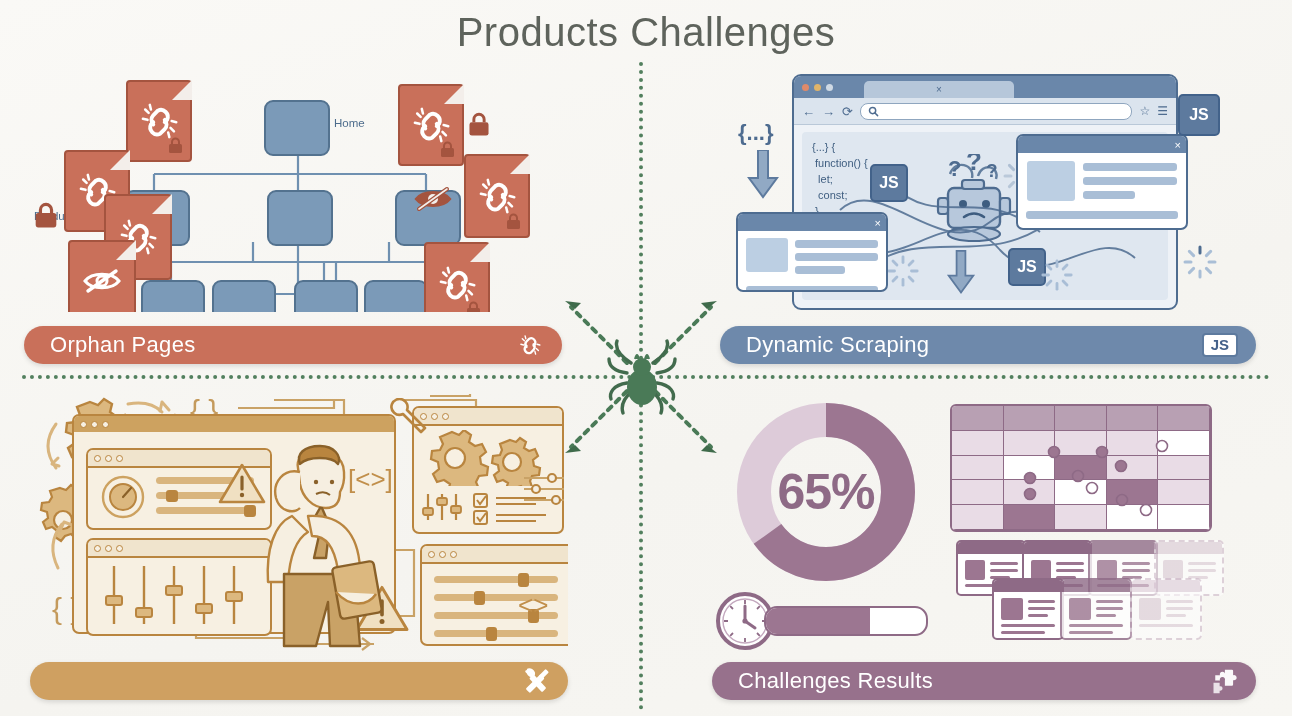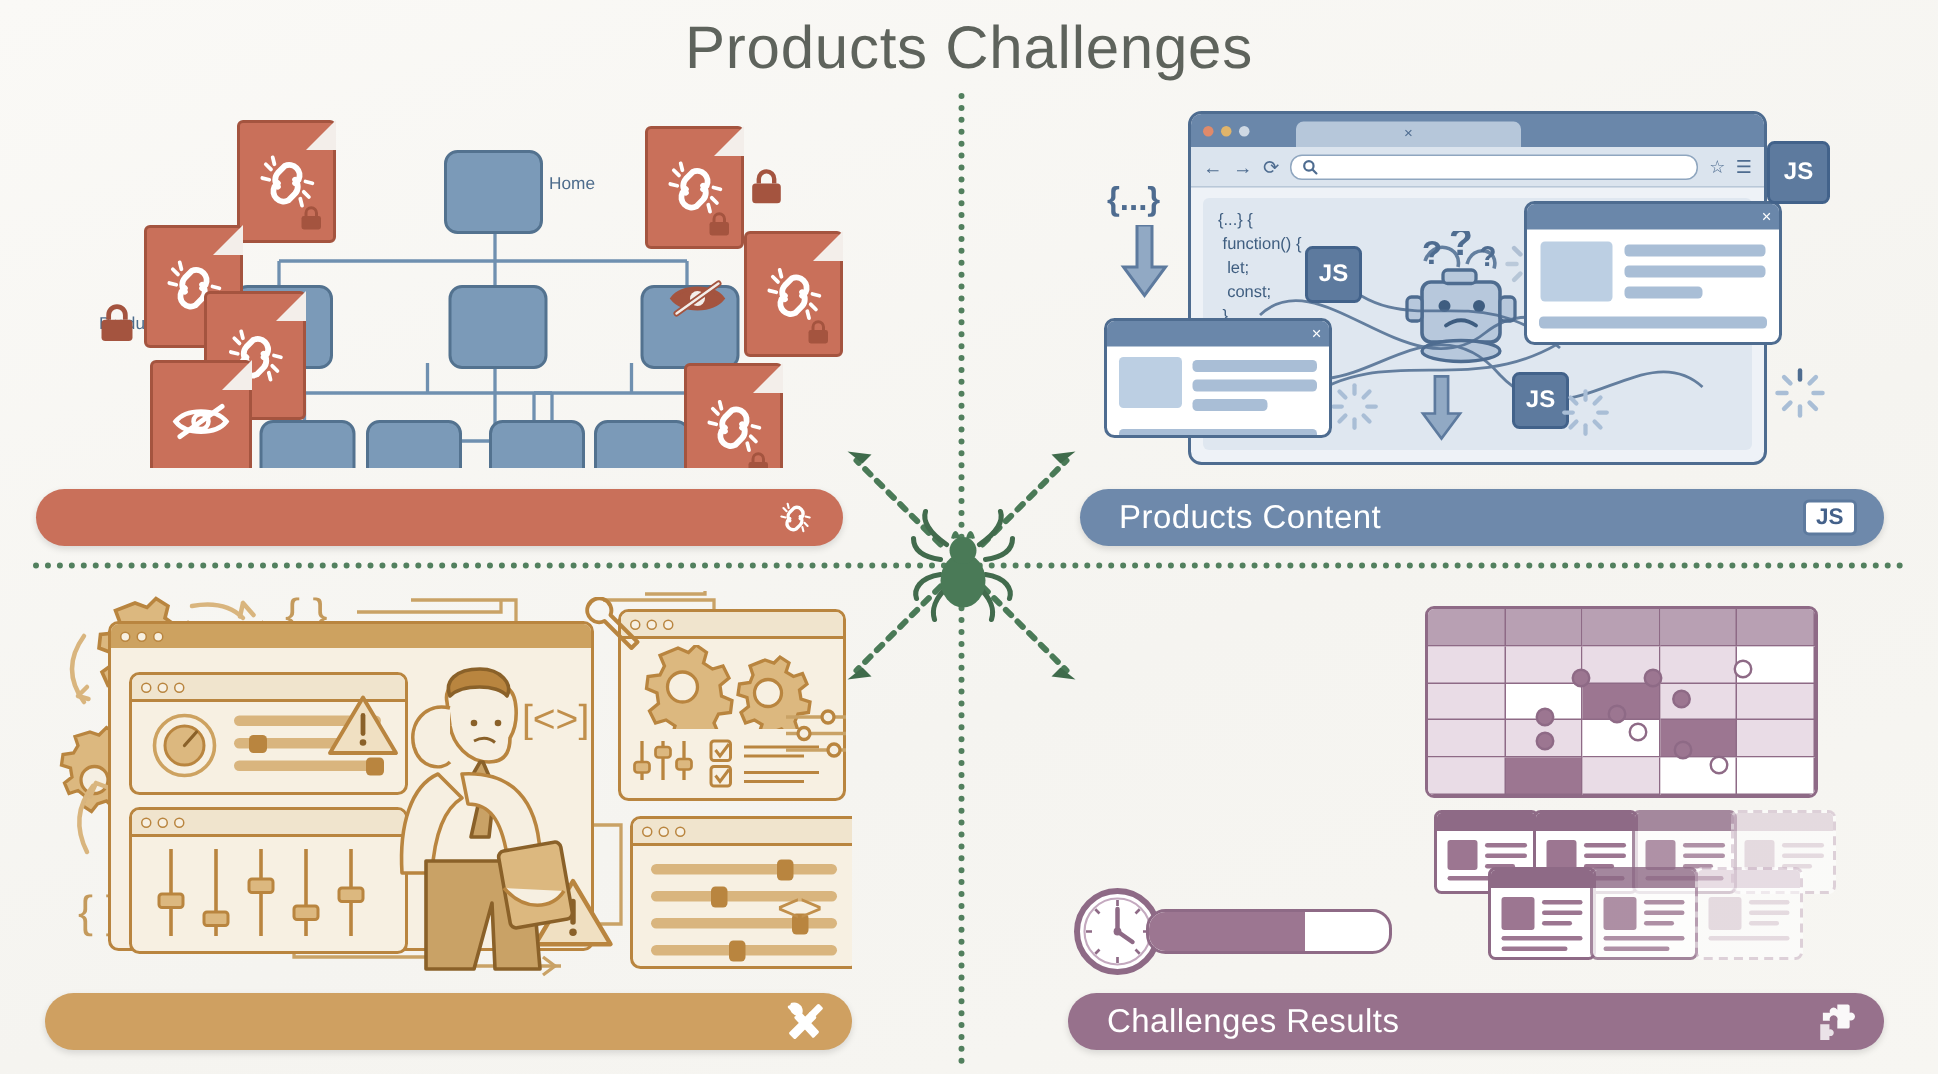--- a/index.html
+++ b/index.html
@@ -25,21 +25,21 @@
     border-top:4px dotted #4a7a57;opacity:.95;}
   .div-v{position:absolute;top:62px;bottom:6px;left:639px;width:0;
     border-left:4px dotted #4a7a57;opacity:.95;}
 
   
   .hub{position:absolute;left:589px;top:325px;width:104px;height:104px;}
   .arrow{position:absolute;left:0;top:0;width:100%;height:100%;overflow:visible;}
 
   
   .quad{position:absolute;overflow:hidden;}
-  #q-tl{left:38px;top:62px;width:546px;height:250px;}
+  #q-tl{left:6px;top:62px;width:546px;height:250px;}
   #q-tr{left:716px;top:62px;width:546px;height:250px;}
   #q-bl{left:22px;top:392px;width:546px;height:262px;}
   #q-br{left:706px;top:392px;width:556px;height:262px;}
 
   
   .label-bar{
     position:absolute;height:38px;border-radius:19px;
     display:flex;align-items:center;
     box-shadow:0 2px 5px rgba(0,0,0,.13);
   }
@@ -648,20 +648,27 @@
         <path d="M58 74 C92 72 108 92 110 126 L88 128 C84 104 76 94 62 94 Z" fill="#f6efe1"></path>
         <path d="M34 132 L104 132 L110 204 L80 204 L78 160 L66 204 L34 204 Z" fill="#c9a266" stroke="#8a6129"></path>
         <rect x="86" y="122" width="42" height="52" rx="4" fill="#dcb87f" stroke="#8a6129" transform="rotate(-10 107 148)"></rect>
         <path d="M86 150 C100 166 118 164 126 152" fill="#f6efe1"></path>
       </g>
     </svg>
   </div>
 
   <div class="quad" id="q-br">
 
+    <div class="donut" style="left:24px;top:4px;width:192px;height:192px;">
+      <svg width="192" height="192" viewBox="0 0 192 192">
+        <circle cx="96" cy="96" r="72" fill="none" stroke="#ddcbd9" stroke-width="34"></circle>
+        <circle cx="96" cy="96" r="72" fill="none" stroke="#9c7691" stroke-width="34" stroke-dasharray="294 452" stroke-dashoffset="0" transform="rotate(-90 96 96)"></circle>
+      </svg>
+      <div class="donut-label">65%</div>
+    </div>
 
     <svg style="position:absolute;left:8px;top:198px;" width="62" height="62" viewBox="0 0 62 62">
       <circle cx="31" cy="31" r="27" fill="#fff" stroke="#8e6a86" stroke-width="4"></circle>
       <circle cx="31" cy="31" r="22" fill="none" stroke="#c4a9bf" stroke-width="1.4"></circle>
       <g stroke="#8e6a86" stroke-width="1.8">
         <path d="M31 10 v4 M31 48 v4 M10 31 h4 M48 31 h4"></path>
         <path d="M45.8 16.2 l-2.8 2.8 M19 43 l-2.8 2.8 M45.8 45.8 l-2.8-2.8 M19 19 l-2.8-2.8"></path>
       </g>
       <path d="M31 31 V16" stroke="#8e6a86" stroke-width="3" stroke-linecap="round"></path>
       <path d="M31 31 L41 38" stroke="#8e6a86" stroke-width="3" stroke-linecap="round"></path>
@@ -808,34 +815,35 @@
         <path d="M25 52 C16 60 14 68 16 74"></path>
         <path d="M45 52 C54 60 56 68 54 74"></path>
       </g>
       <ellipse cx="35" cy="48" rx="15" ry="18" fill="#4a7a57"></ellipse>
       <ellipse cx="35" cy="28" rx="9" ry="9" fill="#4a7a57"></ellipse>
       <path d="M28 20 q2 -8 4 0 M42 20 q-2 -8 -4 0" fill="#4a7a57" stroke="#4a7a57" stroke-width="2"></path>
     </svg>
   </div>
 
   <div class="label-bar" id="bar-orphan">
+    <span class="txt">Orphan Pages</span>
     <span class="ic">
       <svg width="28" height="28" viewBox="0 0 40 40">
         <g stroke="#fff" stroke-width="3.2" fill="none" stroke-linecap="round">
           <path d="M15 23 a6 6 0 0 1 0-8 l4-4 a6 6 0 0 1 8 8 l-2 2"></path>
           <path d="M25 19 a6 6 0 0 1 0 8 l-4 4 a6 6 0 0 1-8-8 l2-2"></path>
           <path d="M9 11 l3 3 M7 19 l4 1 M13 7 l1 4" stroke-width="2"></path>
           <path d="M32 28 l-3-3 M34 20 l-4-1 M28 33 l-1-4" stroke-width="2"></path>
         </g>
       </svg>
     </span>
   </div>
 
   <div class="label-bar" id="bar-dynamic">
-    <span class="txt">Products Content</span>
+    <span class="txt">Dynamic Scraping</span>
     <span class="ic">
       <span class="js-badge">JS</span>
     </span>
   </div>
 
   <div class="label-bar" id="bar-setup">
     <span class="ic">
       <svg width="28" height="28" viewBox="0 0 32 32">
         <g stroke="#fff" stroke-width="2.6" fill="none" stroke-linecap="round" stroke-linejoin="round">
           <path d="M5 5 l7 7 M7 3 a5 5 0 0 0 6 7 l13 14 -3 3 -13-14 A5 5 0 0 0 7 3 Z" fill="#fff" stroke="#fff"></path>

